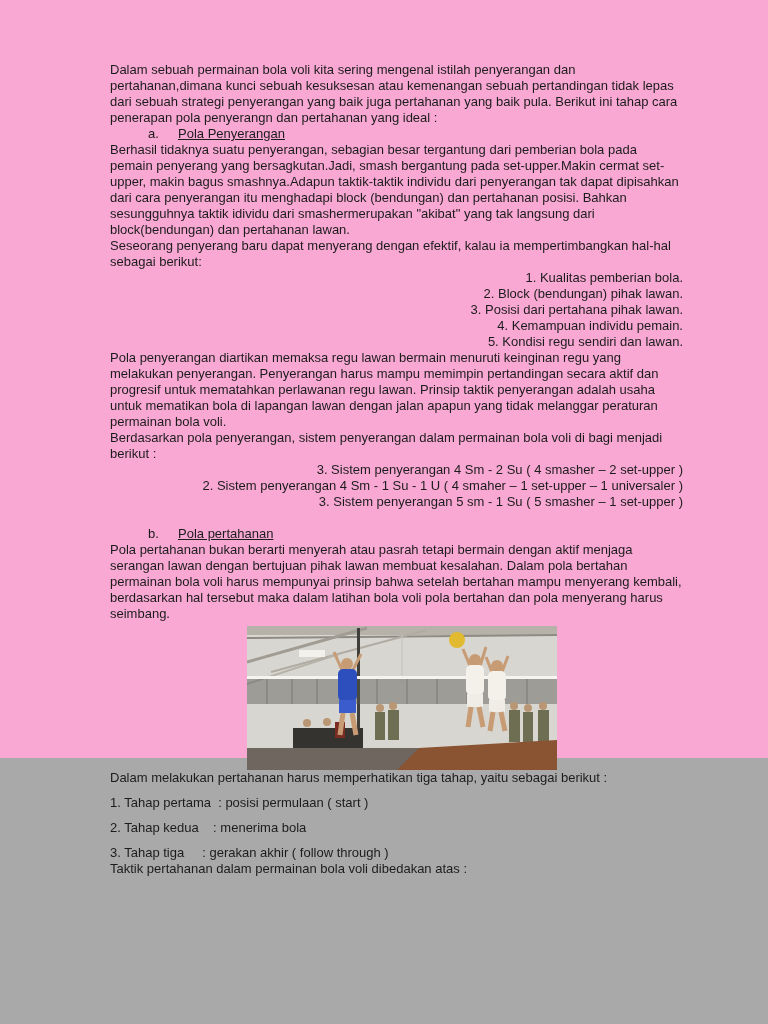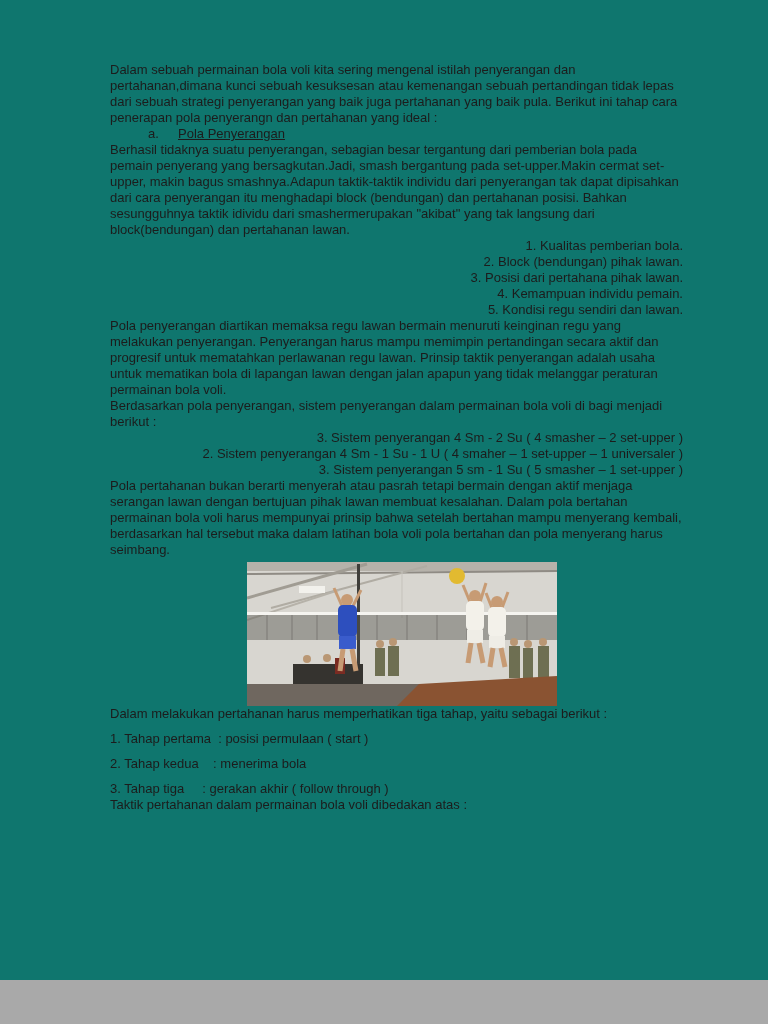--- a/index.html
+++ b/index.html
@@ -5,22 +5,22 @@
   html, body { margin: 0; padding: 0; }
   body {
     width: 768px;
     height: 1024px;
     background: #a9a9a9;
     overflow: hidden;
     font-family: "Liberation Sans", sans-serif;
   }
   .paper {
     width: 768px;
-    height: 980px;
-    background: #0f766e;
+    height: 758px;
+    background: #f9a8d4;
     box-sizing: border-box;
   }
   .content {
     padding: 62px 85px 0 110px;
     color: #1c1c1c;
     font-size: 13px;
     line-height: 16px;
   }
   p.para { margin: 0; }
   .mt16 { margin-top: 16px; }
@@ -46,39 +46,43 @@
 <div class="paper">
   <div class="content">
 
     <p class="para">Dalam sebuah permainan bola voli kita sering mengenal istilah penyerangan dan pertahanan,dimana kunci sebuah kesuksesan atau kemenangan sebuah pertandingan tidak lepas dari sebuah strategi penyerangan yang baik juga pertahanan yang baik pula. Berikut ini tahap cara penerapan pola penyerangn dan pertahanan yang ideal :</p>
 
     <div class="hitem">
       <span class="marker">a.</span><span>Pola Penyerangan</span>
     </div>
 
     <p class="para">Berhasil tidaknya suatu penyerangan, sebagian besar tergantung dari pemberian bola pada pemain penyerang yang bersagkutan.Jadi, smash bergantung pada set-upper.Makin cermat set-upper, makin bagus smashnya.Adapun taktik-taktik individu dari penyerangan tak dapat dipisahkan dari cara penyerangan itu menghadapi block (bendungan) dan pertahanan posisi. Bahkan sesungguhnya taktik idividu dari smashermerupakan "akibat" yang tak langsung dari block(bendungan) dan pertahanan lawan.</p>
+    <p class="para">Seseorang penyerang baru dapat menyerang dengan efektif, kalau ia mempertimbangkan hal-hal sebagai berikut:</p>
 
     <div class="plainlist">
       <div class="li">1. Kualitas pemberian bola.</div>
       <div class="li">2. Block (bendungan) pihak lawan.</div>
       <div class="li">3. Posisi dari pertahana pihak lawan.</div>
       <div class="li">4. Kemampuan individu pemain.</div>
       <div class="li">5. Kondisi regu sendiri dan lawan.</div>
     </div>
 
     <p class="para mt16">Pola penyerangan diartikan memaksa regu lawan bermain menuruti keinginan regu yang melakukan penyerangan. Penyerangan harus mampu memimpin pertandingan secara aktif dan progresif untuk mematahkan perlawanan regu lawan. Prinsip taktik penyerangan adalah usaha untuk mematikan bola di lapangan lawan dengan jalan apapun yang tidak melanggar peraturan permainan bola voli.</p>
 
     <p class="para mt16">Berdasarkan pola penyerangan, sistem penyerangan dalam permainan bola voli di bagi menjadi berikut :</p>
 
     <div class="plainlist">
       <div class="li">3. Sistem penyerangan 4 Sm - 2 Su ( 4 smasher – 2 set-upper )</div>
       <div class="li">2. Sistem penyerangan 4 Sm - 1 Su - 1 U ( 4 smaher – 1 set-upper – 1 universaler )</div>
       <div class="li">3. Sistem penyerangan 5 sm - 1 Su ( 5 smasher – 1 set-upper )</div>
     </div>
 
+    <div class="hitem mt16">
+      <span class="marker">b.</span><span>Pola pertahanan</span>
+    </div>
 
     <p class="para">Pola pertahanan bukan berarti menyerah atau pasrah tetapi bermain dengan aktif menjaga serangan lawan dengan bertujuan pihak lawan membuat kesalahan. Dalam pola bertahan permainan bola voli harus mempunyai prinsip bahwa setelah bertahan mampu menyerang kembali, berdasarkan hal tersebut maka dalam latihan bola voli pola bertahan dan pola menyerang harus seimbang.</p>
 
 
     <div class="photo-wrap">
       <svg viewBox="0 0 310 144" width="310" height="144">
 
         <rect width="310" height="144" fill="#d8d6d0"></rect>
         <rect x="0" y="0" width="310" height="9" fill="#b6b2aa"></rect>
         <line x1="0" y1="12" x2="310" y2="9" stroke="#8f8b84" stroke-width="2"></line>

